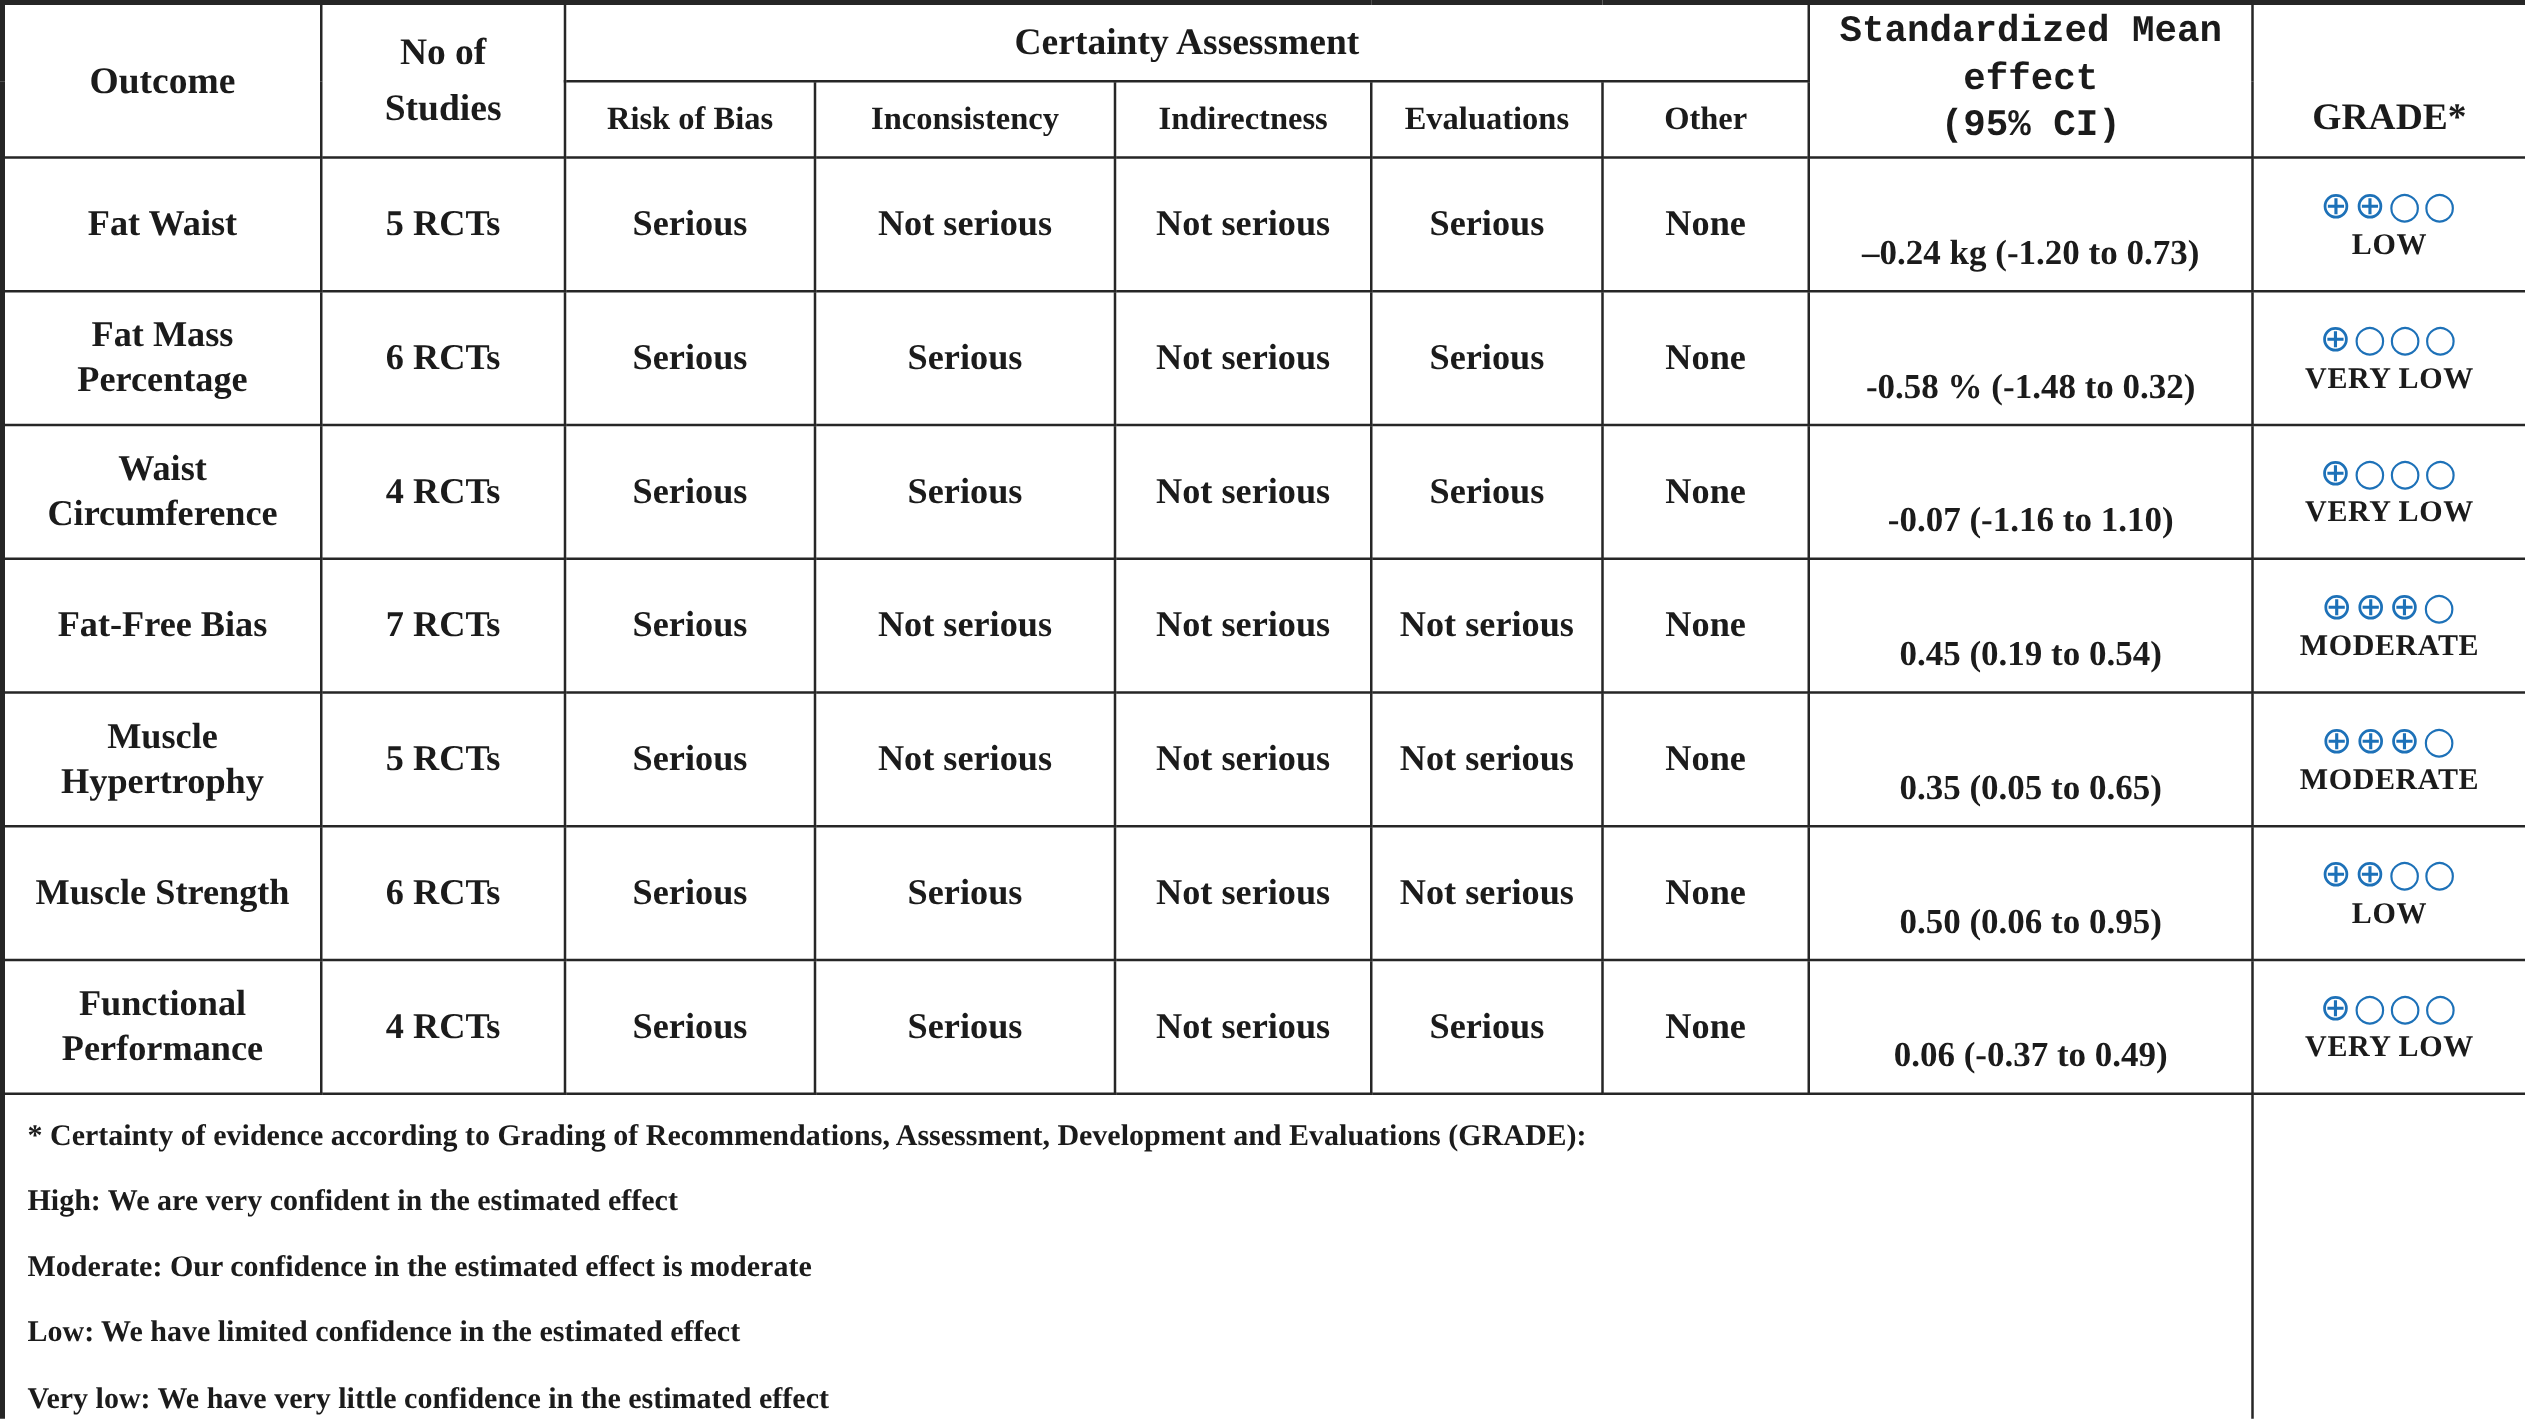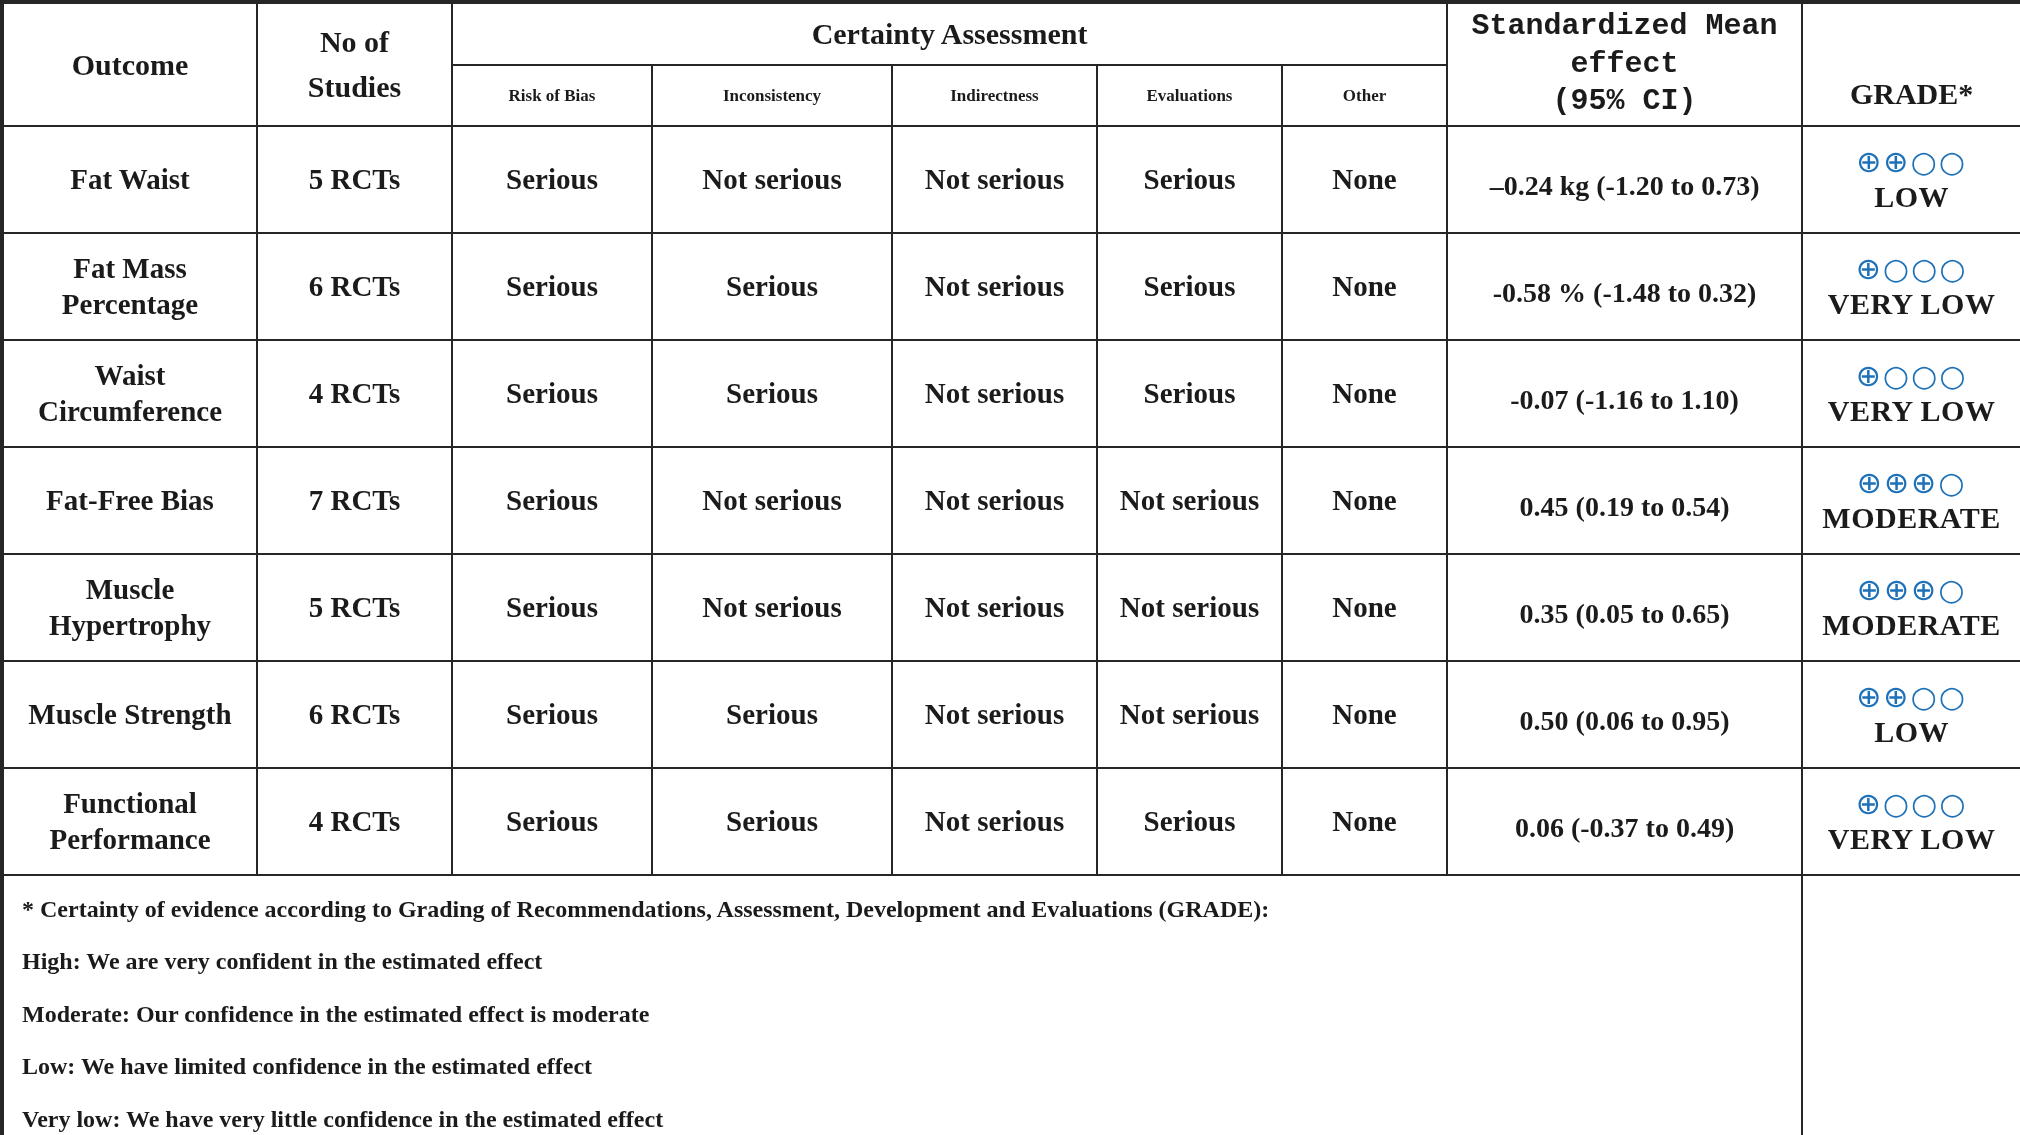--- a/index.html
+++ b/index.html
@@ -27,46 +27,46 @@
     font-weight: bold;
     text-align: center;
     vertical-align: middle;
     padding: 4px 8px;
     font-size: 29px;
     line-height: 1.25;
   }
   
   tr.hdr-1 td { font-size: 30px; }
   td.hdr-top { vertical-align: middle; }
-  tr.hdr-2 td { font-size: 17px; height: 54px; }
+  tr.hdr-2 td { font-size: 26px; height: 54px; }
   td.hdr-grade { vertical-align: bottom; padding-bottom: 12px; font-size: 31px; }
   td.hdr-effect { font-size: 27px; }
   td.hdr-effect .line { display: block; font-family: Liberation Mono, monospace; }
   td.hdr-nos .line { display: block; line-height: 1.5; }
   tr.hdr-1 { height: 56px; }
 
   
   tr.body-row { height: 107px; }
   td.cell-effect {
     vertical-align: bottom;
-    padding-bottom: 29px;
+    padding-bottom: 12px;
     font-size: 28px;
   }
   td.cell-grade { padding: 0 4px; }
   .grade-symbols {
     display: block;
     font-family: "DejaVu Sans", sans-serif;
     font-weight: normal;
     font-size: 30px;
     line-height: 1.1;
     letter-spacing: 2px;
   }
   .grade-label {
     display: block;
-    font-size: 30px;
+    font-size: 24px;
     line-height: 1.1;
     margin-top: 2px;
     letter-spacing: 0.5px;
   }
 
   
   tr.footer-row { height: 276px; }
   td.footnotes-cell {
     text-align: left;
     vertical-align: top;

